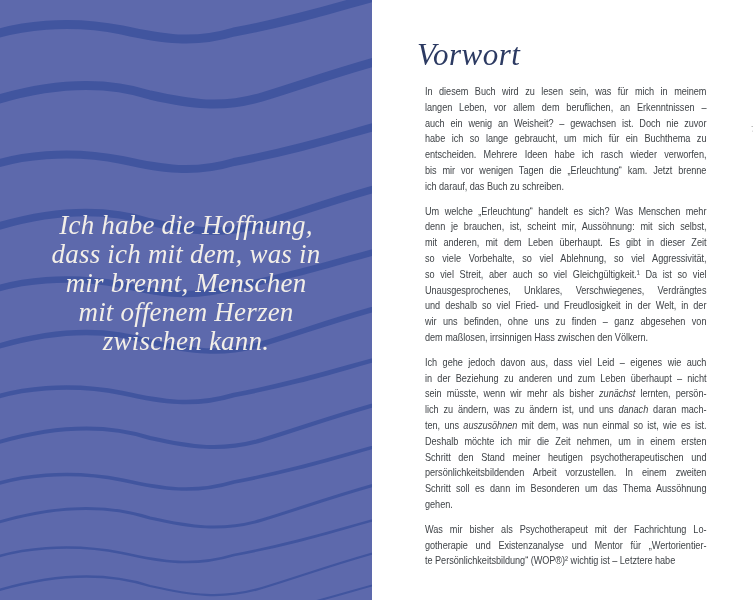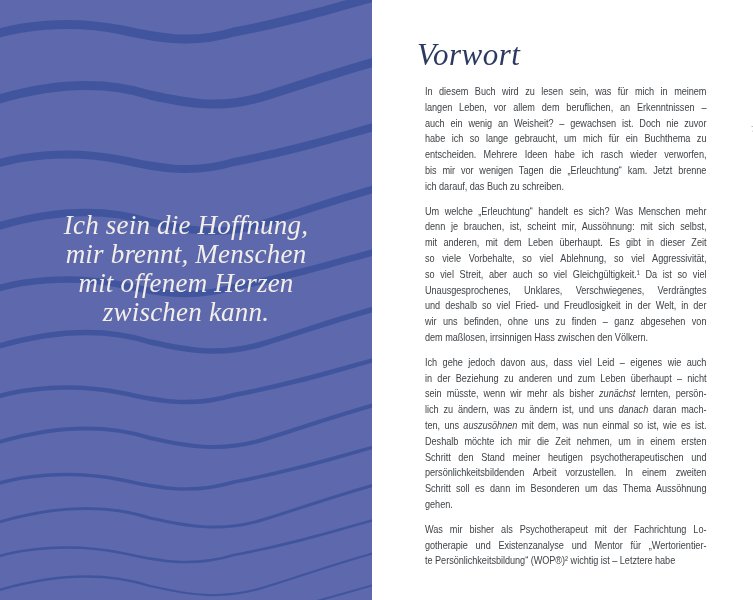--- a/index.html
+++ b/index.html
@@ -149,21 +149,22 @@
         <path d="M -20 596
              C 45 574, 100 570, 150 586
              C 190 595, 222 600, 262 588
              C 308 574, 345 560, 400 546" fill="none" stroke="#41559f" stroke-width="2.3" stroke-linecap="round"></path>
         <path d="M -20 628
              C 17 612, 72 608, 122 618
              C 162 627, 194 632, 234 620
              C 308 606, 345 592, 400 578" fill="none" stroke="#41559f" stroke-width="2" stroke-linecap="round"></path>
       </svg>
     <div class="quote">
-        <div class="quote-line">Ich sein die Hoffnung,</div>
+        <div class="quote-line">Ich habe die Hoffnung,</div>
+        <div class="quote-line">dass ich mit dem, was in</div>
         <div class="quote-line">mir brennt, Menschen</div>
         <div class="quote-line">mit offenem Herzen</div>
         <div class="quote-line">zwischen kann.</div>
       </div>
   </div>
 
   <div class="right-page">
     <h1 class="page-title">Vorwort</h1>
     <div class="body-text">
         <div class="para">

